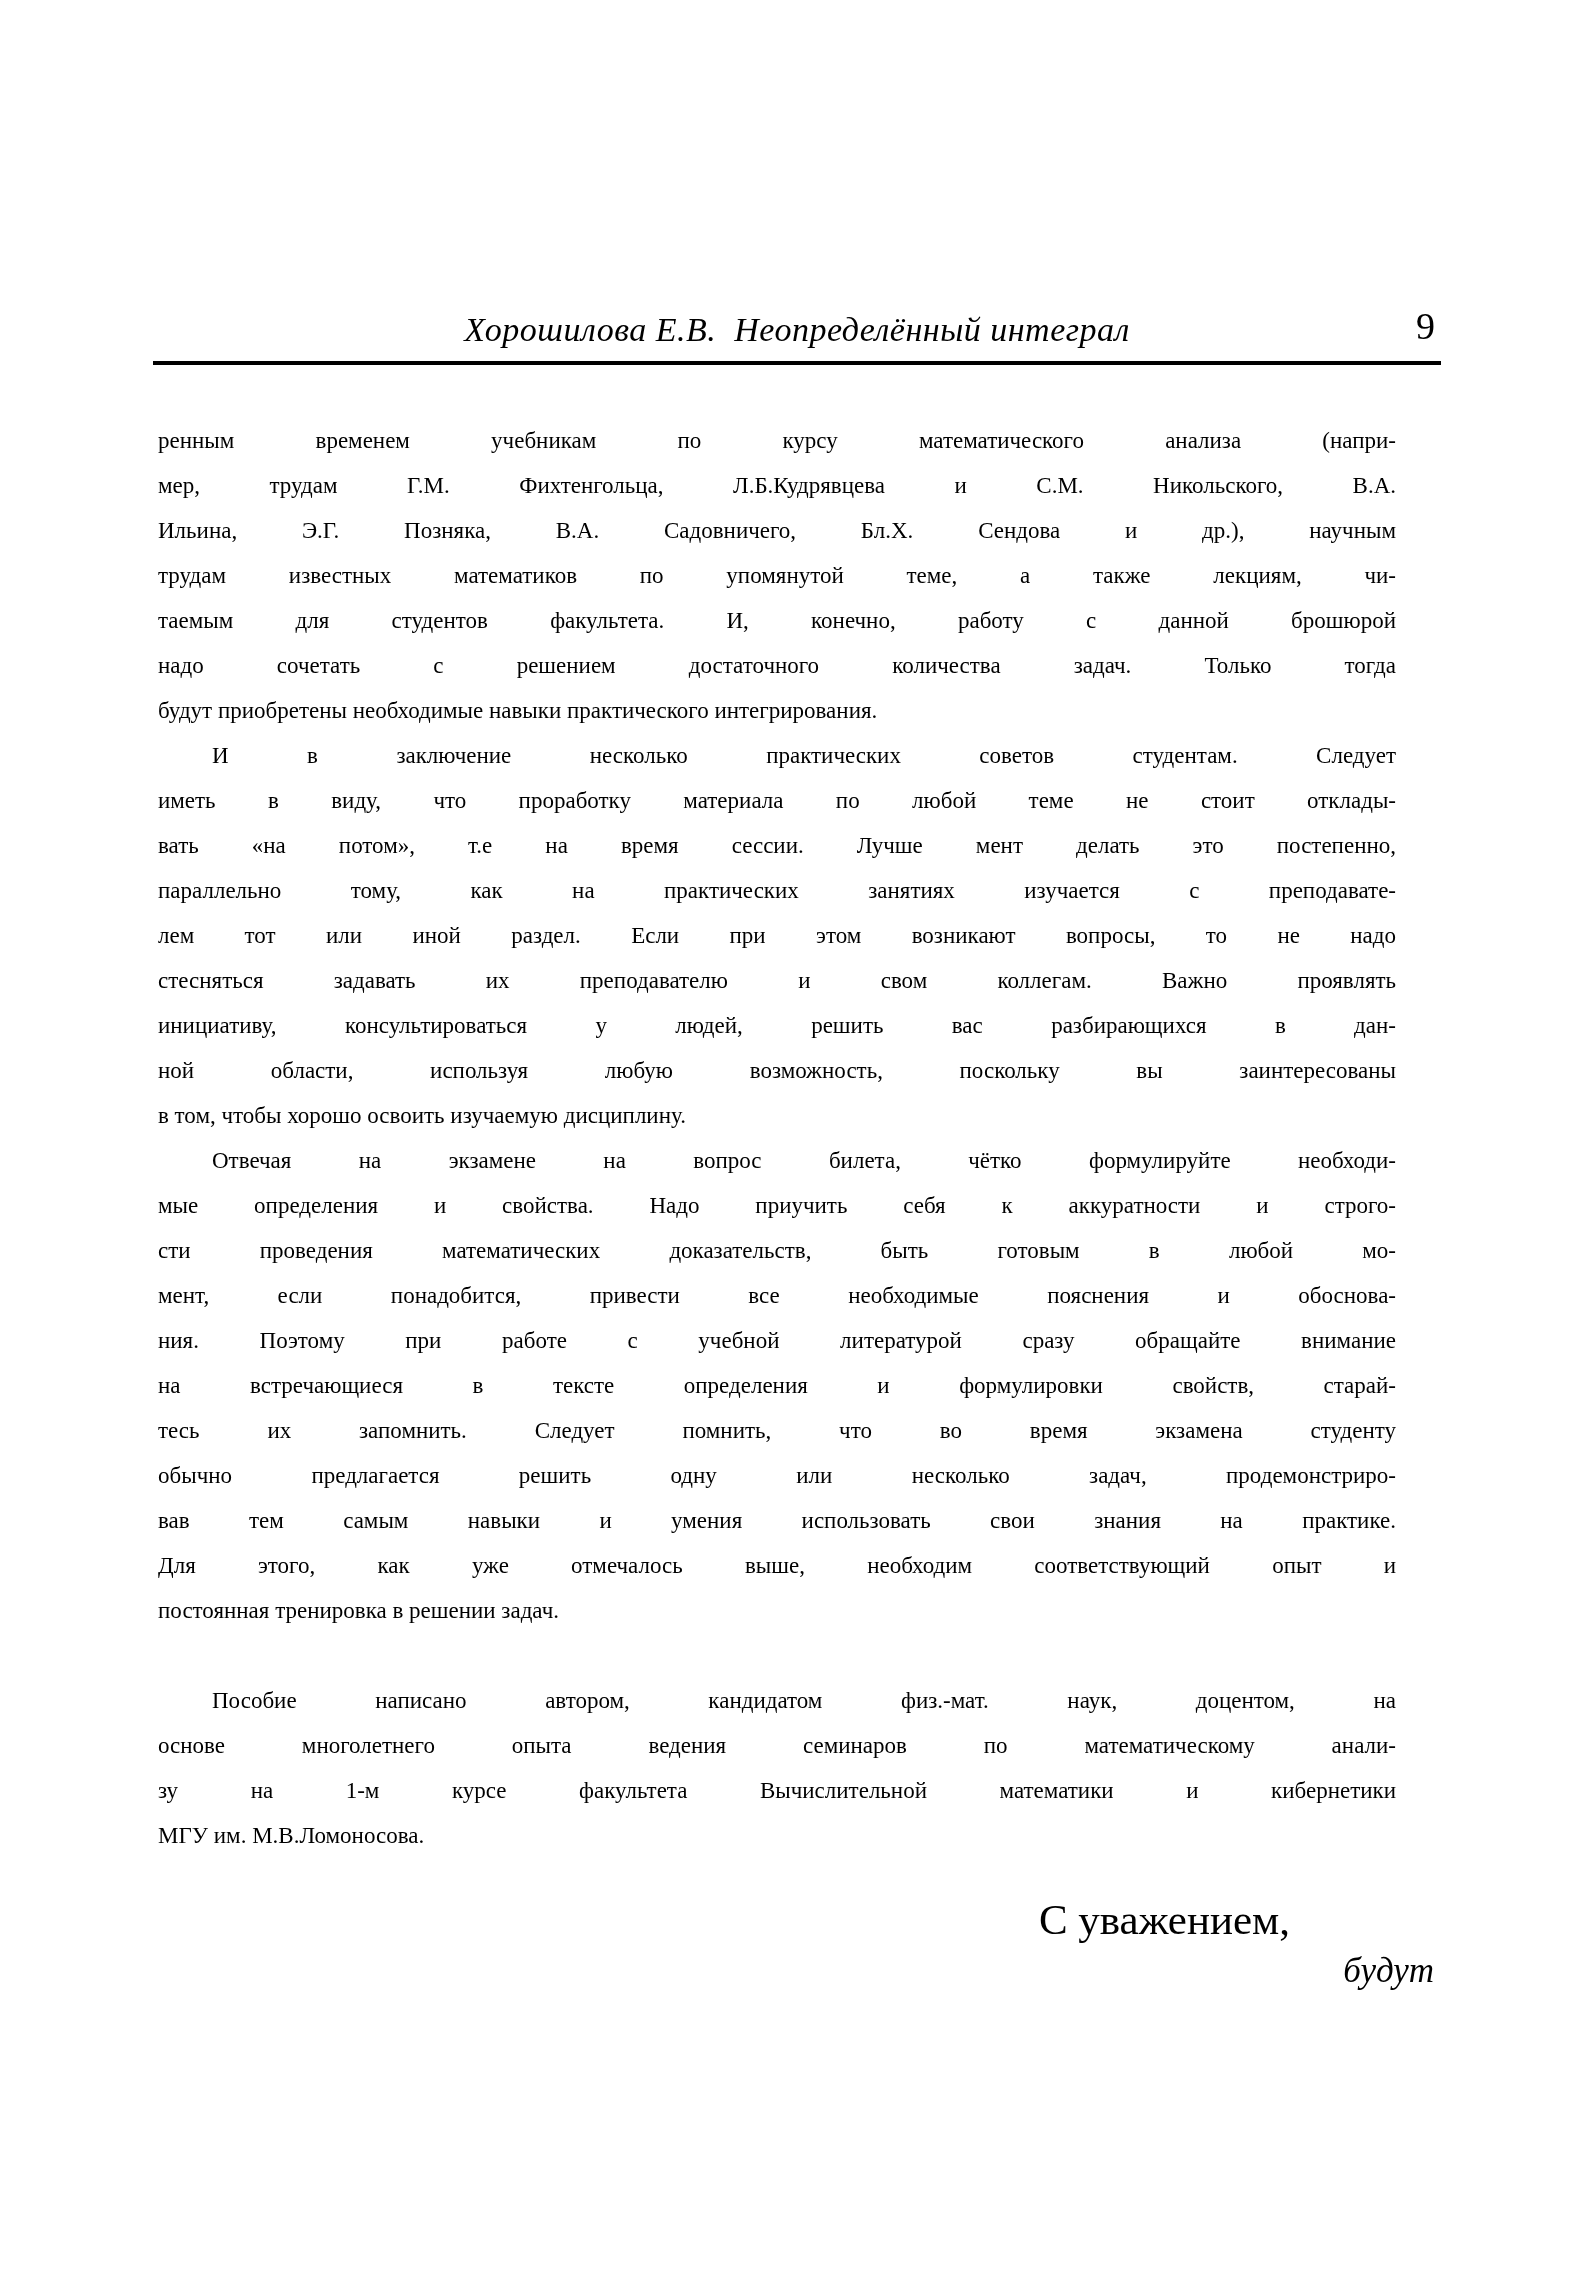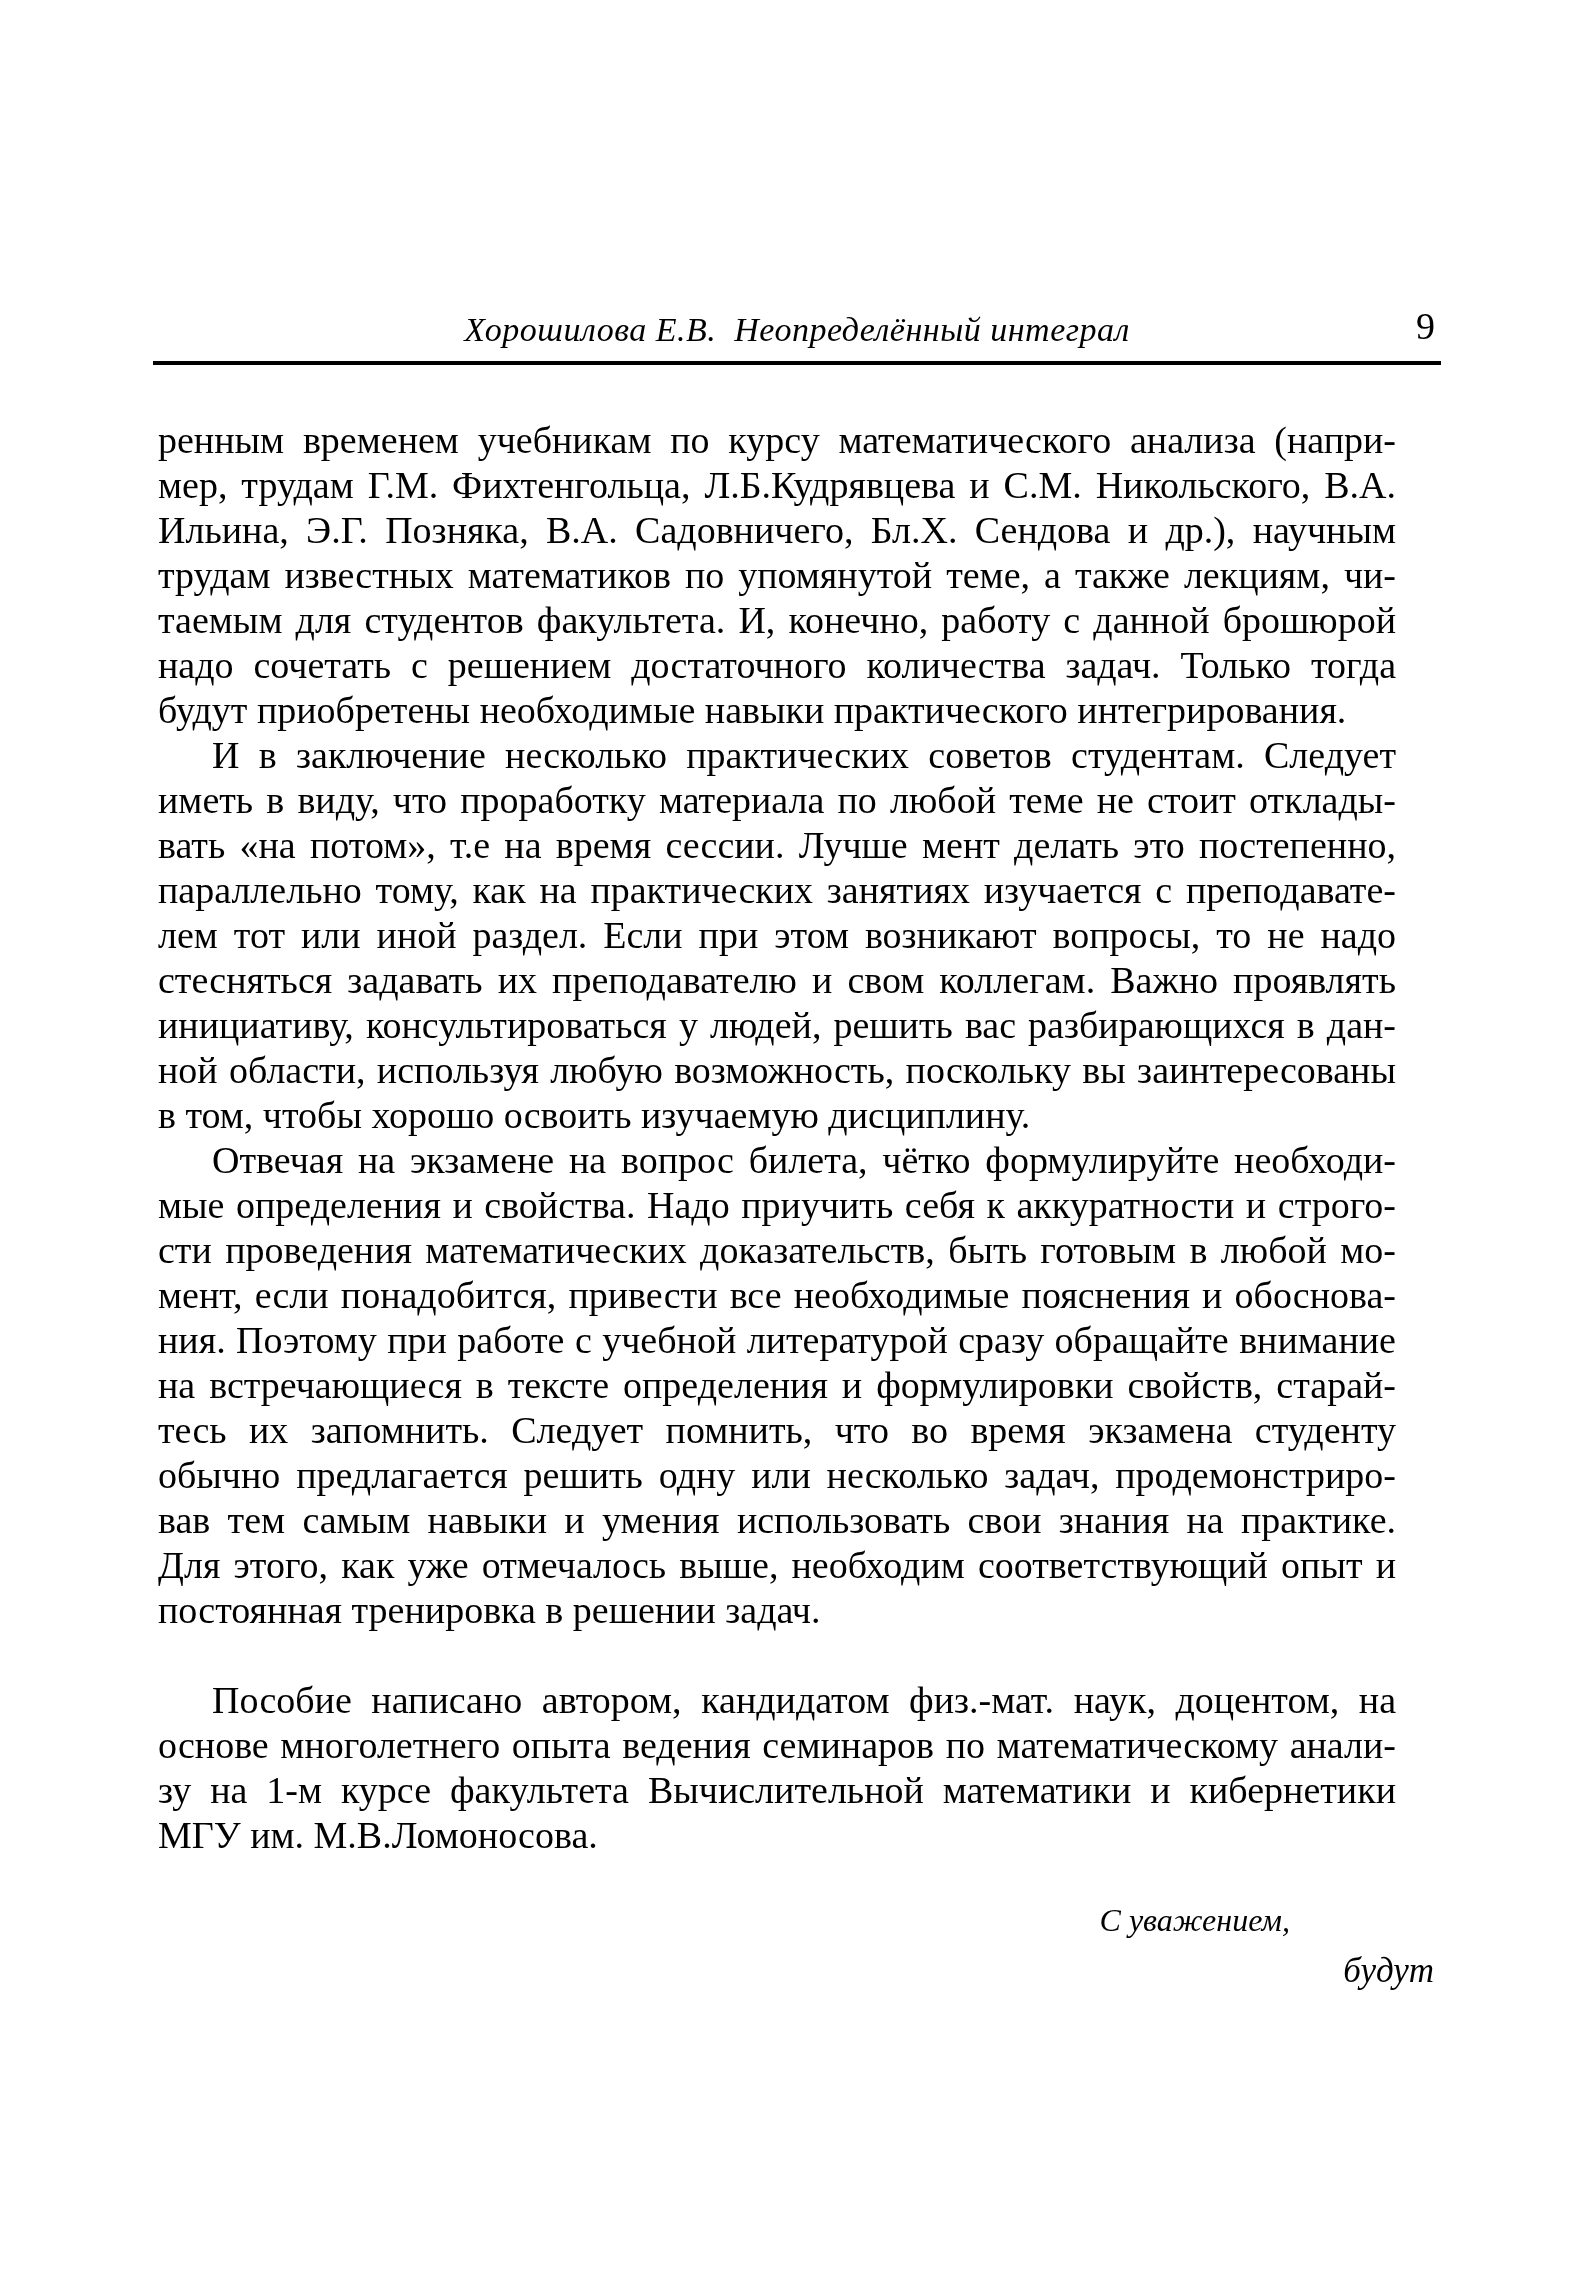--- a/index.html
+++ b/index.html
@@ -43,21 +43,21 @@
     width: 1288px;
     height: 3.8px;
     background: #000000;
   }
 
   .page-body {
     position: absolute;
     top: 406px;
     left: 158px;
     width: 1238px;
-    font-size: 38px;
+    font-size: 23px;
   }
 
   .text-line {
     height: 45px;
     line-height: 45px;
     text-align: justify;
     text-align-last: justify;
     -moz-text-align-last: justify;
     box-sizing: border-box;
   }
@@ -68,22 +68,21 @@
   }
 
   .text-line.indent { padding-left: 54px; }
 
   .text-line.gap-before { margin-top: 45px; }
 
   .closing-salutation {
     position: absolute;
     top: 1888px;
     right: 307px;
-    font-style: italic;
-    font-size: 32px;
+    font-size: 43px;
     line-height: 40px;
   }
 
   .closing-author {
     position: absolute;
     top: 1939px;
     right: 163px;
     font-style: italic;
     font-size: 35px;
     line-height: 40px;

